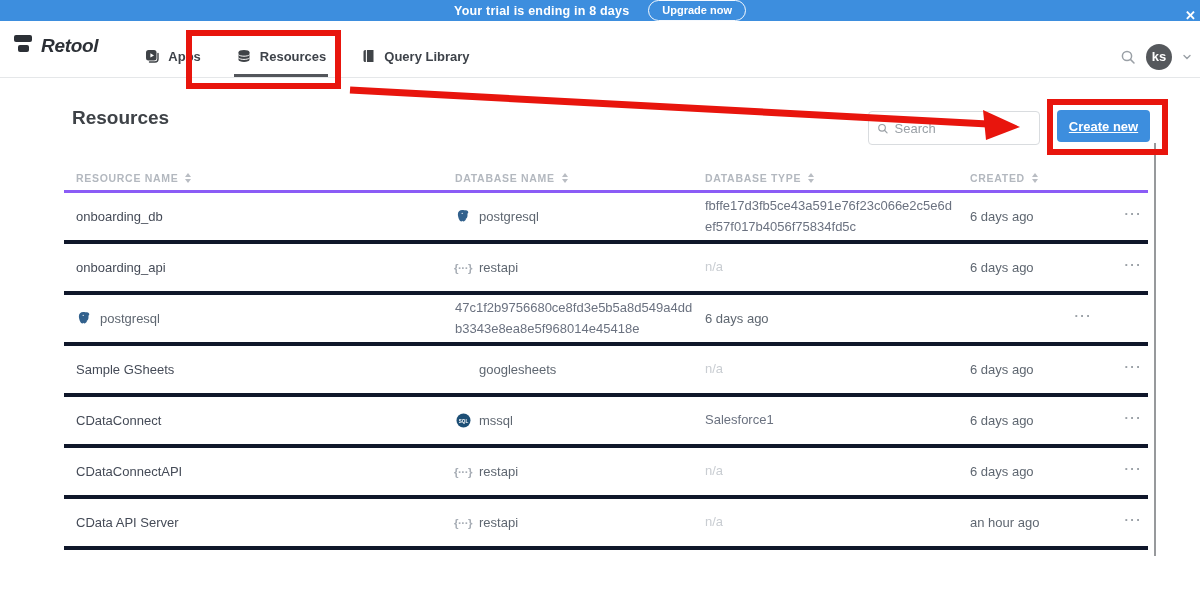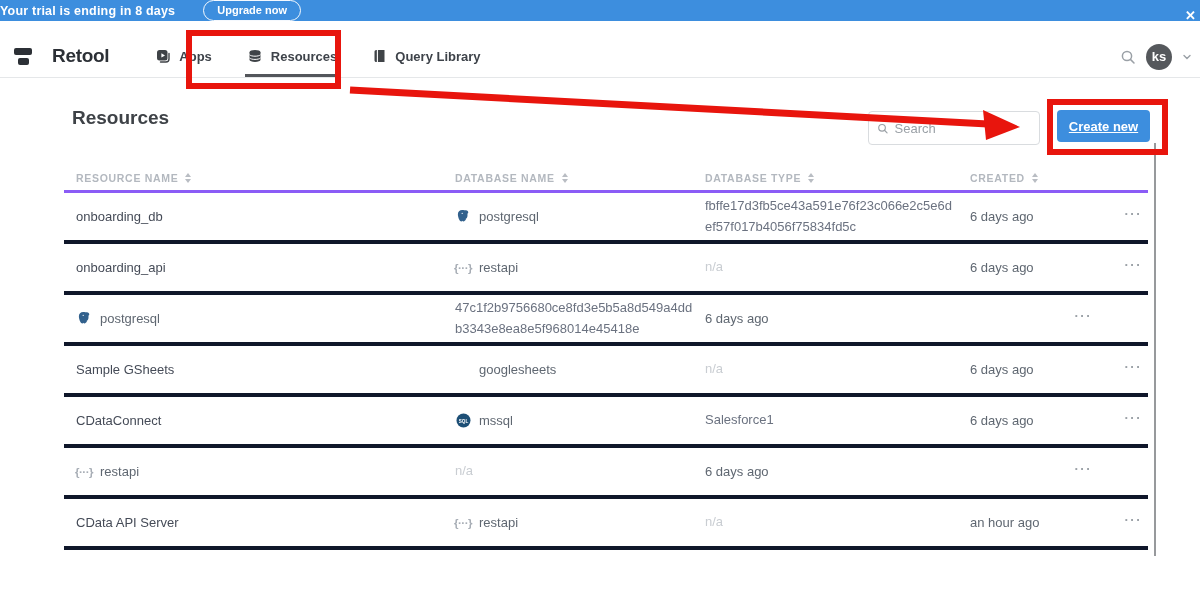--- a/index.html
+++ b/index.html
@@ -2,32 +2,32 @@
 <html style="--blue: #3d8ede; --red: #e8150d;"><head>
 <meta charset="utf-8">
 <style>
   * { margin:0; padding:0; box-sizing:border-box; }
   html,body { width:1200px; height:605px; overflow:hidden; background:#fff;
     font-family:"Liberation Sans", sans-serif; }
   :root { --blue:#3d8ede; --red:#e8150d; }
 
   
   .banner { position:absolute; left:0; top:0; width:1200px; height:21px;
-    background:var(--blue); display:flex; align-items:center; gap:28px; }
+    background:var(--blue); display:flex; align-items:center; justify-content:center; gap:19px; }
   .banner-msg { color:#fff; font-size:12.5px; font-weight:700; letter-spacing:.2px; }
   .upgrade-btn { color:#fff; background:transparent; border:1.5px solid rgba(255,255,255,.95);
     border-radius:13px; font-size:11px; font-weight:700; padding:3px 13px 4px; cursor:pointer;
     font-family:inherit; }
   .banner-close { position:absolute; right:-3px; top:8px; color:#fff; font-size:13px;
     font-weight:700; width:18px; text-align:left; cursor:pointer; }
 
   
   .navbar { position:absolute; left:0; top:35px; width:1200px; height:43px; background:#fff;
     border-bottom:1px solid #e5e7e9; display:flex; align-items:stretch; }
-  .brand { display:flex; align-items:center; gap:20px; margin-left:14px; }
+  .brand { display:flex; gap:9px; margin-left:14px;font-style:italic; }
   .logo-mark { display:flex; flex-direction:column; gap:3px; }
   .logo-mark .bar { height:7px; border-radius:2px; background:#2c3036; }
   .logo-mark .b1 { width:18px; }
   .logo-mark .b2 { width:11px; margin-left:4px; }
   .brand-name { font-size:19px; font-weight:800; color:#2c3036; letter-spacing:-.3px; }
   .tabs { display:flex; margin-left:46px; gap:35px; }
   .tab { position:relative; display:flex; align-items:center; gap:8px; font-size:13px;
     font-weight:600; color:#3e434a; cursor:pointer; }
   .tab.active::after { content:""; position:absolute; left:-2px; right:-2px; bottom:0;
     height:3px; background:#53565b; }
@@ -266,20 +266,21 @@
             </span>
       </span>
       <span class="typelabel">mssql</span>
     </div>
     <div class="td dbname"><span>Salesforce1</span></div>
     <div class="td created">6 days ago</div>
     <div class="td menu"><span class="dots">···</span></div>
   </div>
 
   <div class="tr">
+    <div class="td name"><span>CDataConnectAPI</span></div>
     <div class="td type">
       <span class="iconwrap" data-icon="restapi">
 
         <span class="dbicon dbicon-restapi">{···}</span>
 
       </span>
       <span class="typelabel">restapi</span>
     </div>
     <div class="td dbname"><span class="na">n/a</span></div>
     <div class="td created">6 days ago</div>

